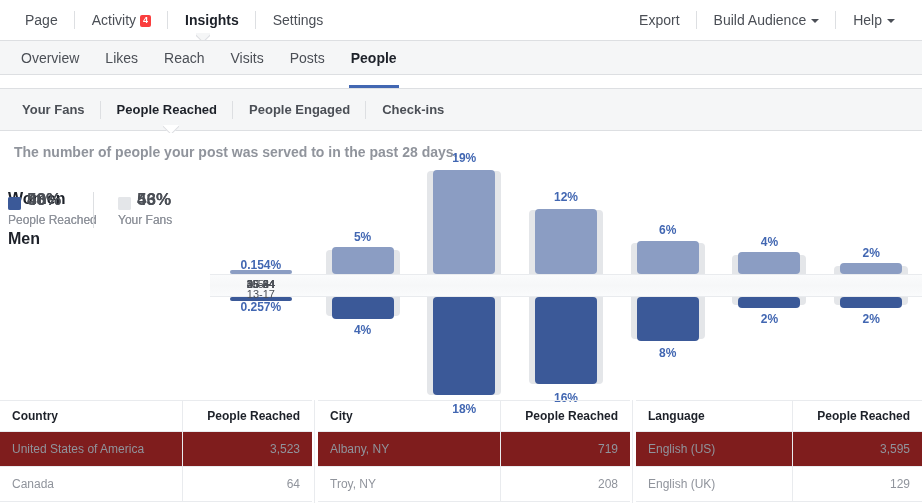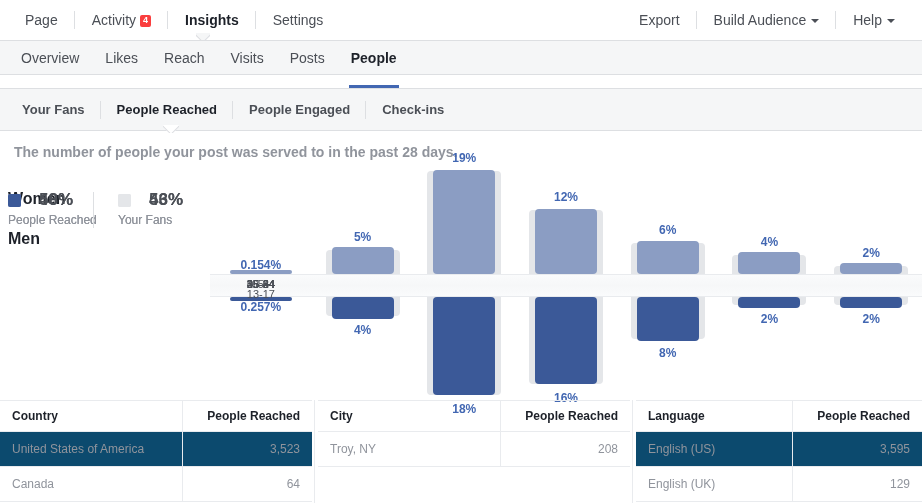--- a/index.html
+++ b/index.html
@@ -91,21 +91,21 @@
   
   .legend { position:absolute; left:8px; top:190px; width:200px; }
   .legend h3 { font-size:16px; font-weight:bold; color:#1d2129; margin-bottom:8px; }
   .legend .grp { display:flex; }
   .legend .col { position:relative; }
   .legend .col.c1 { width:94px; }
   .legend .col.c2 { padding-left:16px; }
   .legend .col.c1::after {
     content:""; position:absolute; right:8px; top:2px; width:1px; height:36px; background:#dddfe2;
   }
-  .legend .valrow { display:flex; align-items:center;gap:12px; }
+  .legend .valrow { display:flex; align-items:flex-end; }
   .sw { width:13px; height:13px; border-radius:2px; margin-right:6px; display:inline-block; }
   .legend .val { font-size:17px; font-weight:bold; color:#4b4f56; }
   .legend .cap { font-size:12px; color:#90949c; margin-top:3px; }
   .legend .men { margin-top:22px; }
 
   
   .chart { position:absolute; left:210px; top:165px; width:712px; height:230px; }
   .axisband {
     position:absolute; left:0; top:109px; width:712px; height:23px;
     background:linear-gradient(to bottom,#fafbfc 0%,#f6f7f8 50%,#fafbfc 100%);
@@ -134,21 +134,21 @@
   .tables { position:absolute; left:0; top:400px; width:922px; height:103px; display:flex; }
   .tbl { position:relative; height:103px; }
   .tbl.t1 { width:312px; }
   .tbl.t2 { width:312px; margin-left:6px; }
   .tbl.t3 { width:286px; margin-left:6px; }
   .tbl .hdr, .tbl .row {
     display:flex; border-bottom:1px solid #e9ebee; align-items:center;
   }
   .tbl .hdr { height:32px; border-top:1px solid #e9ebee; }
   .tbl .row { height:35px; }
-  .tbl .row.alt { background:#0c4a6e; }
+  .tbl .row.alt { background:#7f1d1d; }
   .tbl .c-l { flex:1; padding-left:12px; font-size:12px; overflow:hidden; white-space:nowrap; }
   .tbl .c-r { width:130px; padding-right:12px; text-align:right; font-size:12px;
               border-left:1px solid #e9ebee; height:100%; display:flex; align-items:center;
               justify-content:flex-end; }
   .tbl .hdr .c-l, .tbl .hdr .c-r { font-weight:bold; color:#1d2129; }
   .tbl .row .c-l, .tbl .row .c-r { color:#90949c; }
   .tbl::after {
     content:""; position:absolute; right:-3px; top:0; width:1px; height:103px; background:#e9ebee;
   }
   .tbl.t3::after { display:none; }
@@ -353,20 +353,24 @@
         <div class="row">
           <div class="c-l">Canada</div>
           <div class="c-r">64</div>
         </div>
       </div>
       <div class="tbl t2">
         <div class="hdr">
           <div class="c-l">City</div>
           <div class="c-r">People Reached</div>
         </div>
+        <div class="row alt">
+          <div class="c-l">Albany, NY</div>
+          <div class="c-r">719</div>
+        </div>
         <div class="row">
           <div class="c-l">Troy, NY</div>
           <div class="c-r">208</div>
         </div>
       </div>
       <div class="tbl t3">
         <div class="hdr">
           <div class="c-l">Language</div>
           <div class="c-r">People Reached</div>
         </div>

